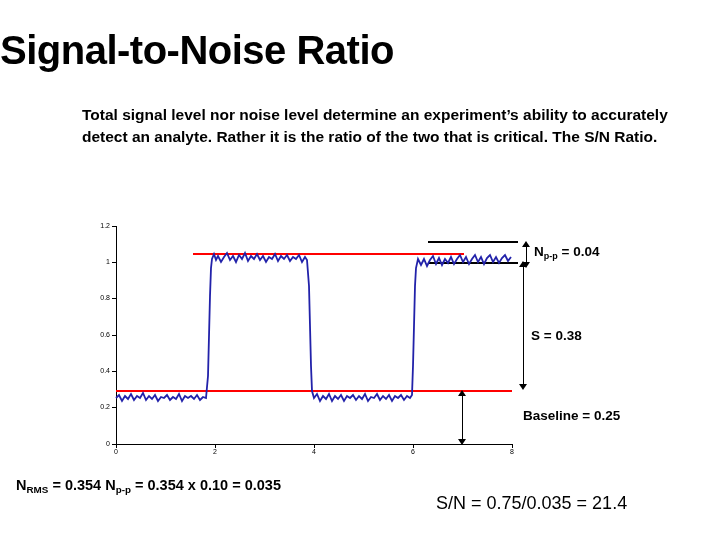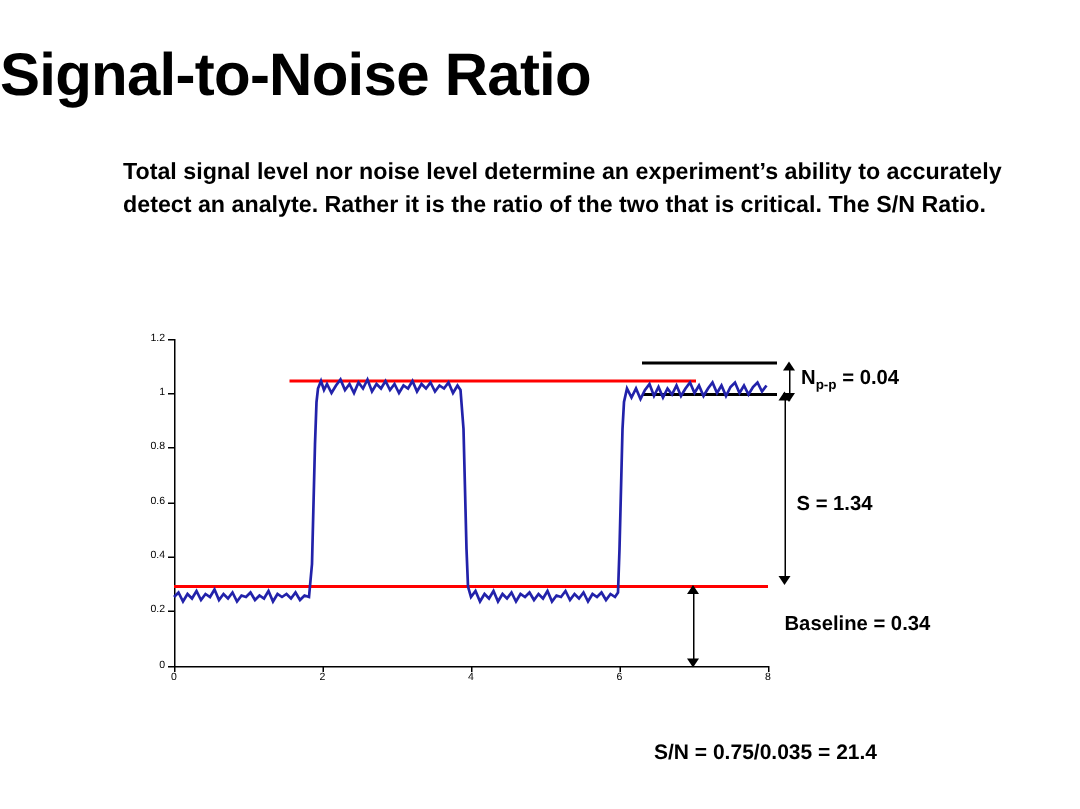--- a/index.html
+++ b/index.html
@@ -143,22 +143,22 @@
     left: 16px;
     top: 477px;
     font-size: 14.5px;
     font-weight: bold;
     white-space: nowrap;
   }
   #footer-right {
     position: absolute;
     left: 436px;
     top: 493px;
-    font-size: 14px;
-    font-weight: bold;
+    font-size: 18px;
+    font-weight: normal;
     white-space: nowrap;
   }
   sub { vertical-align: baseline; font-size: 0.68em; position: relative; top: 3px; }
 </style>
 </head>
 <body>
 
 <div id="slide">
 
   <div id="title">Signal-to-Noise Ratio</div>
@@ -238,24 +238,27 @@
   <div class="arrow-head down" style="left:522px; top:262px;"></div>
 
   <div class="anno" style="left:534px; top:244px;">
     <span>N</span><sub>p-p</sub><span> = 0.04</span>
   </div>
 
   <div class="arrow-head up" style="left:519px; top:261px;"></div>
   <div class="arrow-v" style="left:523px; top:266px; height:119px;"></div>
   <div class="arrow-head down" style="left:519px; top:384px;"></div>
 
-  <div class="anno" style="left:531px; top:328px;">S = 1.34</div>
+  <div class="anno" style="left:531px; top:328px;">S = 0.38</div>
 
   <div class="arrow-head up" style="left:458px; top:390px;"></div>
   <div class="arrow-v" style="left:462px; top:395px; height:45px;"></div>
   <div class="arrow-head down" style="left:458px; top:439px;"></div>
 
-  <div class="anno" style="left:523px; top:408px;">Baseline = 0.34</div>
-
+  <div class="anno" style="left:523px; top:408px;">Baseline = 0.25</div>
+
+  <div id="footer-left">
+    <span>N</span><sub>RMS</sub><span> = 0.354 N</span><sub>p-p</sub><span> = 0.354 x 0.10 = 0.035</span>
+  </div>
 
   <div id="footer-right">S/N = 0.75/0.035 = 21.4</div>
 
 </div>
 
 </body></html>

